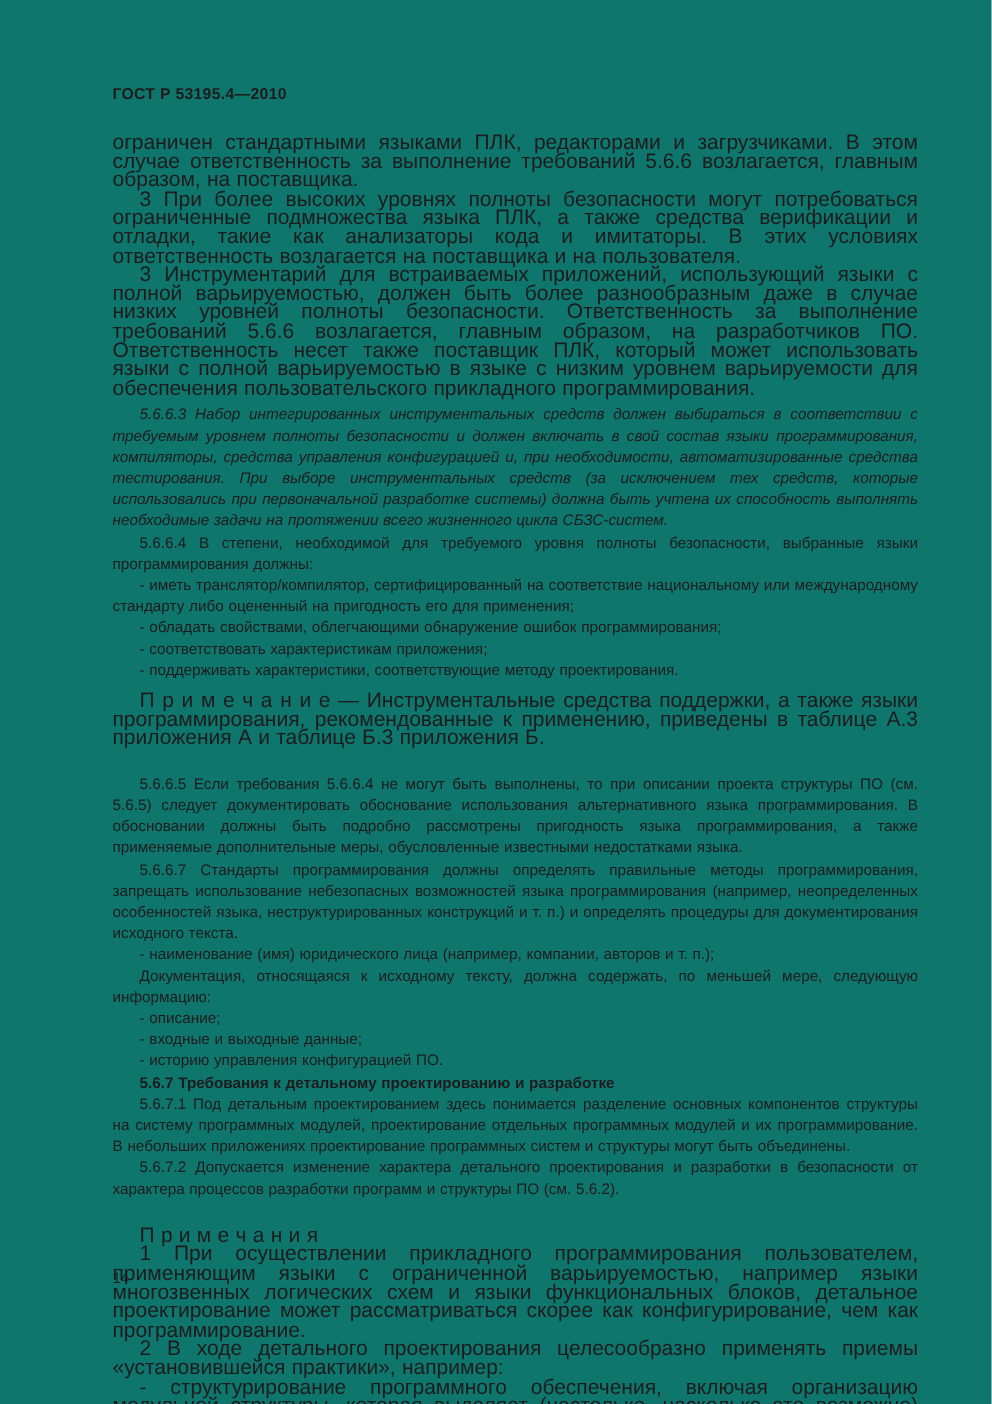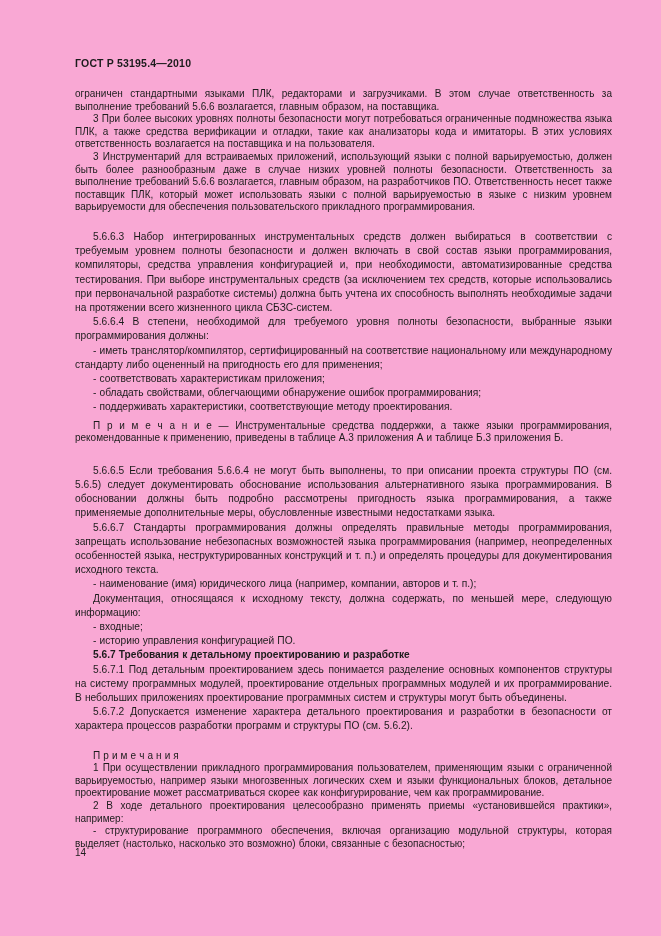--- a/index.html
+++ b/index.html
@@ -4,49 +4,49 @@
 <style>
   html, body {
     margin: 0;
     padding: 0;
     background: #e8e8e8;
   }
   .page {
     position: relative;
     width: 661px;
     height: 936px;
-    background: #f9a8d4;
+    background: #0f766e;
     font-family: "Liberation Sans", "DejaVu Sans", sans-serif;
     color: #1c1c1c;
     overflow: hidden;
     box-sizing: border-box;
     padding: 57px 49px 0 75px;
   }
   .doc-header {
     font-size: 10.5px;
     font-weight: bold;
     letter-spacing: 0.2px;
     margin: 0 0 19px 0;
   }
   .t {
     margin: 0;
     text-align: justify;
     word-spacing: 0.3px;
   }
   .sm {
-    font-size: 10px;
+    font-size: 14px;
     line-height: 12.6px;
   }
   .nm {
     font-size: 10.2px;
     line-height: 14.2px;
   }
   .ind { text-indent: 18px; }
   .bold { font-weight: bold; }
-  .gap6 { margin-top: 16px; }
+  .gap6 { margin-top: 6px; font-style: italic; }
   .note { margin-top: 5px; margin-bottom: 19px; }
   .gap8 { margin-top: 16px; }
   .page-number {
     position: absolute;
     left: 75px;
     top: 847px;
     font-size: 10px;
   }
 </style>
 </head>
@@ -58,31 +58,32 @@
     <span>ГОСТ Р 53195.4—2010</span>
   </div>
 
   <p class="t sm">ограничен стандартными языками ПЛК, редакторами и загрузчиками. В этом случае ответственность за выполнение требований 5.6.6 возлагается, главным образом, на поставщика.</p>
   <p class="t sm ind">3 При более высоких уровнях полноты безопасности могут потребоваться ограниченные подмножества языка ПЛК, а также средства верификации и отладки, такие как анализаторы кода и имитаторы. В этих условиях ответственность возлагается на поставщика и на пользователя.</p>
   <p class="t sm ind">3 Инструментарий для встраиваемых приложений, использующий языки с полной варьируемостью, должен быть более разнообразным даже в случае низких уровней полноты безопасности. Ответственность за выполнение требований 5.6.6 возлагается, главным образом, на разработчиков ПО. Ответственность несет также поставщик ПЛК, который может использовать языки с полной варьируемостью в языке с низким уровнем варьируемости для обеспечения пользовательского прикладного программирования.</p>
 
   <p class="t nm ind gap6">5.6.6.3 Набор интегрированных инструментальных средств должен выбираться в соответствии с требуемым уровнем полноты безопасности и должен включать в свой состав языки программирования, компиляторы, средства управления конфигурацией и, при необходимости, автоматизированные средства тестирования. При выборе инструментальных средств (за исключением тех средств, которые использовались при первоначальной разработке системы) должна быть учтена их способность выполнять необходимые задачи на протяжении всего жизненного цикла СБЗС-систем.</p>
   <p class="t nm ind">5.6.6.4 В степени, необходимой для требуемого уровня полноты безопасности, выбранные языки программирования должны:</p>
   <p class="t nm ind">- иметь транслятор/компилятор, сертифицированный на соответствие национальному или международному стандарту либо оцененный на пригодность его для применения;</p>
+  <p class="t nm ind">- обладать свойствами, облегчающими обнаружение ошибок программирования;</p>
   <p class="t nm ind">- соответствовать характеристикам приложения;</p>
-  <p class="t nm ind">- обладать свойствами, облегчающими обнаружение ошибок программирования;</p>
   <p class="t nm ind">- поддерживать характеристики, соответствующие методу проектирования.</p>
 
   <p class="t sm ind note">П р и м е ч а н и е — Инструментальные средства поддержки, а также языки программирования, рекомендованные к применению, приведены в таблице А.3 приложения А и таблице Б.3 приложения Б.</p>
 
   <p class="t nm ind">5.6.6.5 Если требования 5.6.6.4 не могут быть выполнены, то при описании проекта структуры ПО (см. 5.6.5) следует документировать обоснование использования альтернативного языка программирования. В обосновании должны быть подробно рассмотрены пригодность языка программирования, а также применяемые дополнительные меры, обусловленные известными недостатками языка.</p>
   <p class="t nm ind">5.6.6.7 Стандарты программирования должны определять правильные методы программирования, запрещать использование небезопасных возможностей языка программирования (например, неопределенных особенностей языка, неструктурированных конструкций и т. п.) и определять процедуры для документирования исходного текста.</p>
   <p class="t nm ind">- наименование (имя) юридического лица (например, компании, авторов и т. п.);</p>
   <p class="t nm ind">Документация, относящаяся к исходному тексту, должна содержать, по меньшей мере, следующую информацию:</p>
-  <p class="t nm ind">- входные;</p>
+  <p class="t nm ind">- описание;</p>
+  <p class="t nm ind">- входные и выходные данные;</p>
   <p class="t nm ind">- историю управления конфигурацией ПО.</p>
 
   <p class="t nm ind bold">5.6.7 Требования к детальному проектированию и разработке</p>
   <p class="t nm ind">5.6.7.1 Под детальным проектированием здесь понимается разделение основных компонентов структуры на систему программных модулей, проектирование отдельных программных модулей и их программирование. В небольших приложениях проектирование программных систем и структуры могут быть объединены.</p>
   <p class="t nm ind">5.6.7.2 Допускается изменение характера детального проектирования и разработки в безопасности от характера процессов разработки программ и структуры ПО (см. 5.6.2).</p>
 
   <p class="t sm ind gap8">П р и м е ч а н и я</p>
   <p class="t sm ind">1 При осуществлении прикладного программирования пользователем, применяющим языки с ограниченной варьируемостью, например языки многозвенных логических схем и языки функциональных блоков, детальное проектирование может рассматриваться скорее как конфигурирование, чем как программирование.</p>
   <p class="t sm ind">2 В ходе детального проектирования целесообразно применять приемы «установившейся практики», например:</p>
   <p class="t sm ind">- структурирование программного обеспечения, включая организацию модульной структуры, которая выделяет (настолько, насколько это возможно) блоки, связанные с безопасностью;</p>

